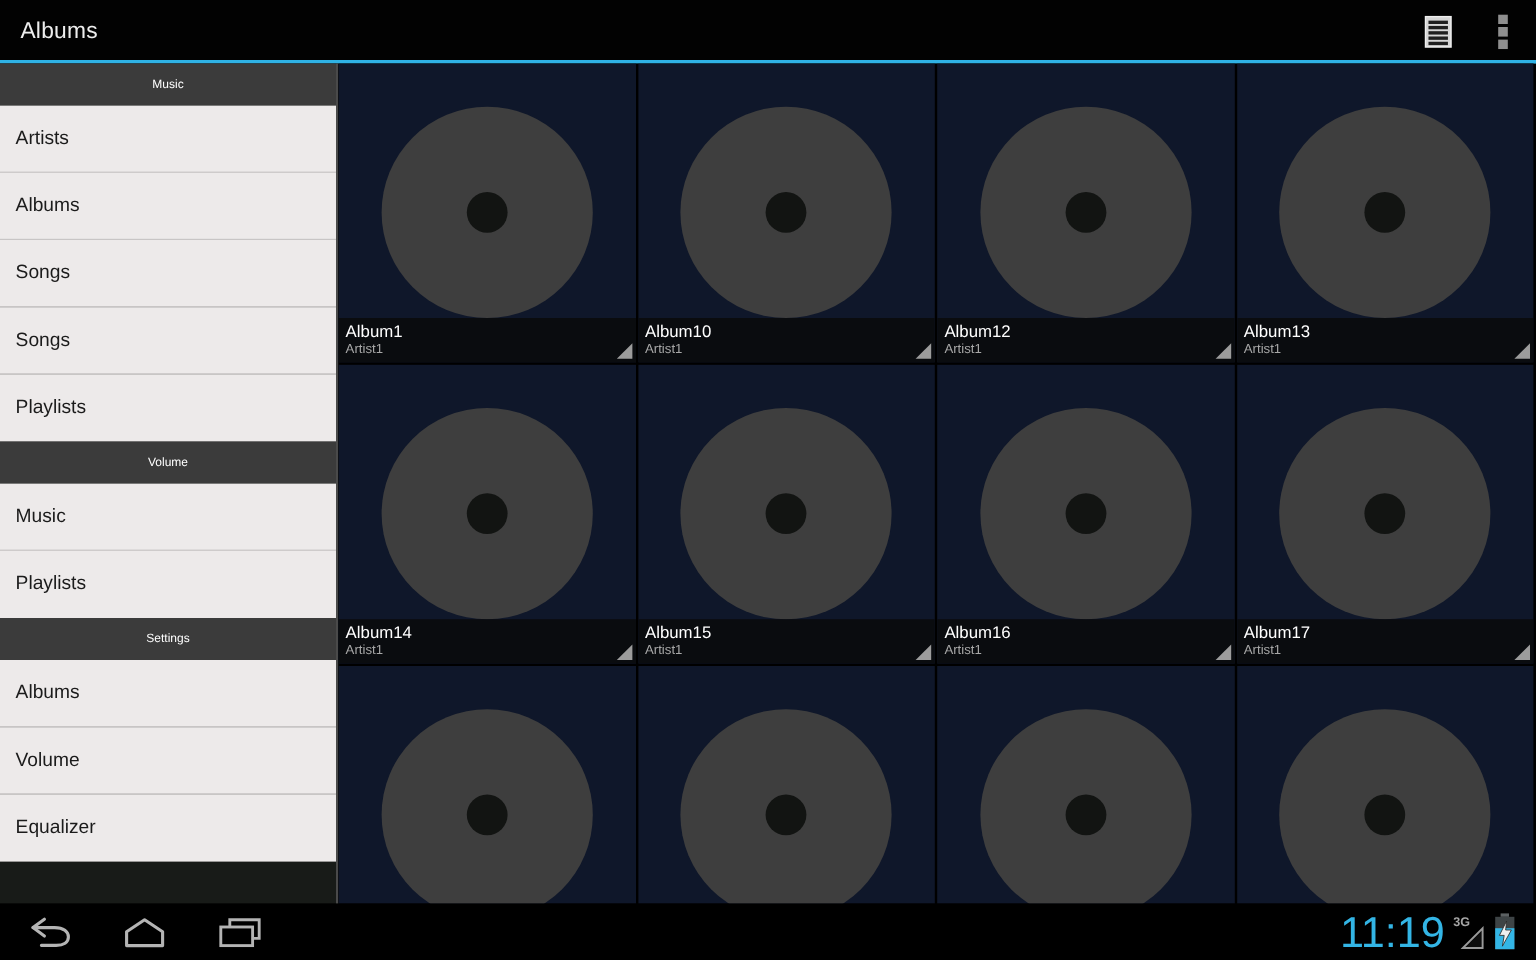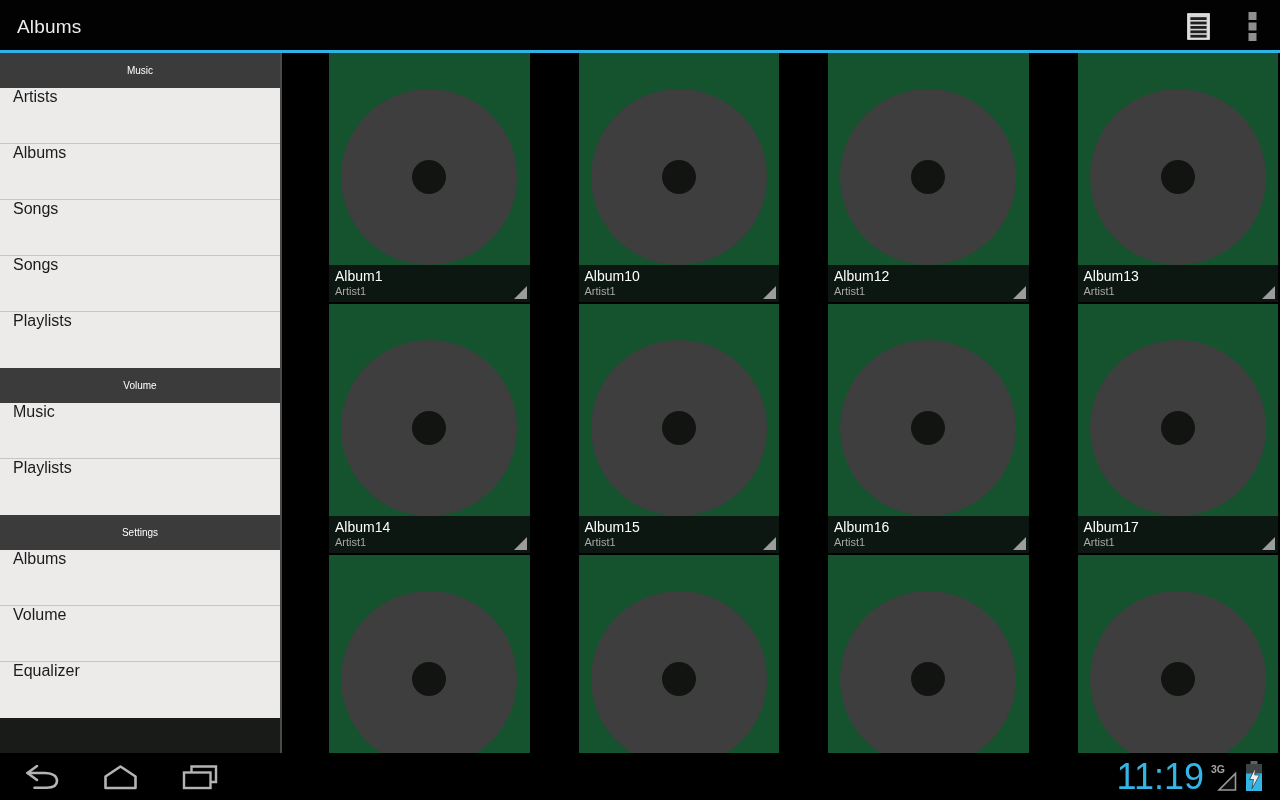--- a/index.html
+++ b/index.html
@@ -17,29 +17,29 @@
   .ab-btn.overflow { width:56px; }
 
   
   .content { position:absolute; left:0; top:53px; width:1280px; height:700px; display:flex; }
 
   
   .sidebar { width:282px; height:700px; background:#181B18; border-right:2px solid #4A4A4A; }
   .sb-header { height:35px; background:#3B3B3B; color:#FFFFFF; font-size:10px;
                display:flex; align-items:center; justify-content:center;text-align:right; }
   .sb-item { height:56px; background:#EDEAEA; color:#1B1B1B; font-size:16px;
-             display:flex; align-items:flex-start; padding-left:13px;
+             display:flex; align-items:center; padding-left:13px;
              border-bottom:1px solid #C8C5C5; }
   .sb-item.last { border-bottom:none; }
 
   
   .grid { width:996px; height:700px; background:#000; overflow:hidden;
           display:grid; grid-template-columns:repeat(4,1fr); grid-auto-rows:249px;
           gap:2px; align-content:start; }
-  .tile { position:relative; background:#14532d; overflow:hidden;margin-left:47px; }
+  .tile { position:relative; background:#0f172a; overflow:hidden; }
   .disc { position:absolute; left:50%; top:36px; margin-left:-88px;
           width:176px; height:176px; border-radius:50%; background:#3E3E3E; }
   .disc-hole { position:absolute; left:71px; top:71px; width:34px; height:34px;
                border-radius:50%; background:#121412; }
   .tile-label { position:absolute; left:0; right:0; bottom:0; height:37px;
                 background:rgba(10,10,10,0.82); padding:3px 0 0 6px; }
   .tile-title { display:block; color:#FFFFFF; font-size:14px; line-height:16px; }
   .tile-artist { display:block; color:#A8A8A8; font-size:11px; line-height:13px; margin-top:1px; }
   .tile-grip { position:absolute; right:3px; bottom:3px; width:0; height:0;
                border-bottom:13px solid #9C9C9C; border-left:13px solid transparent; }

